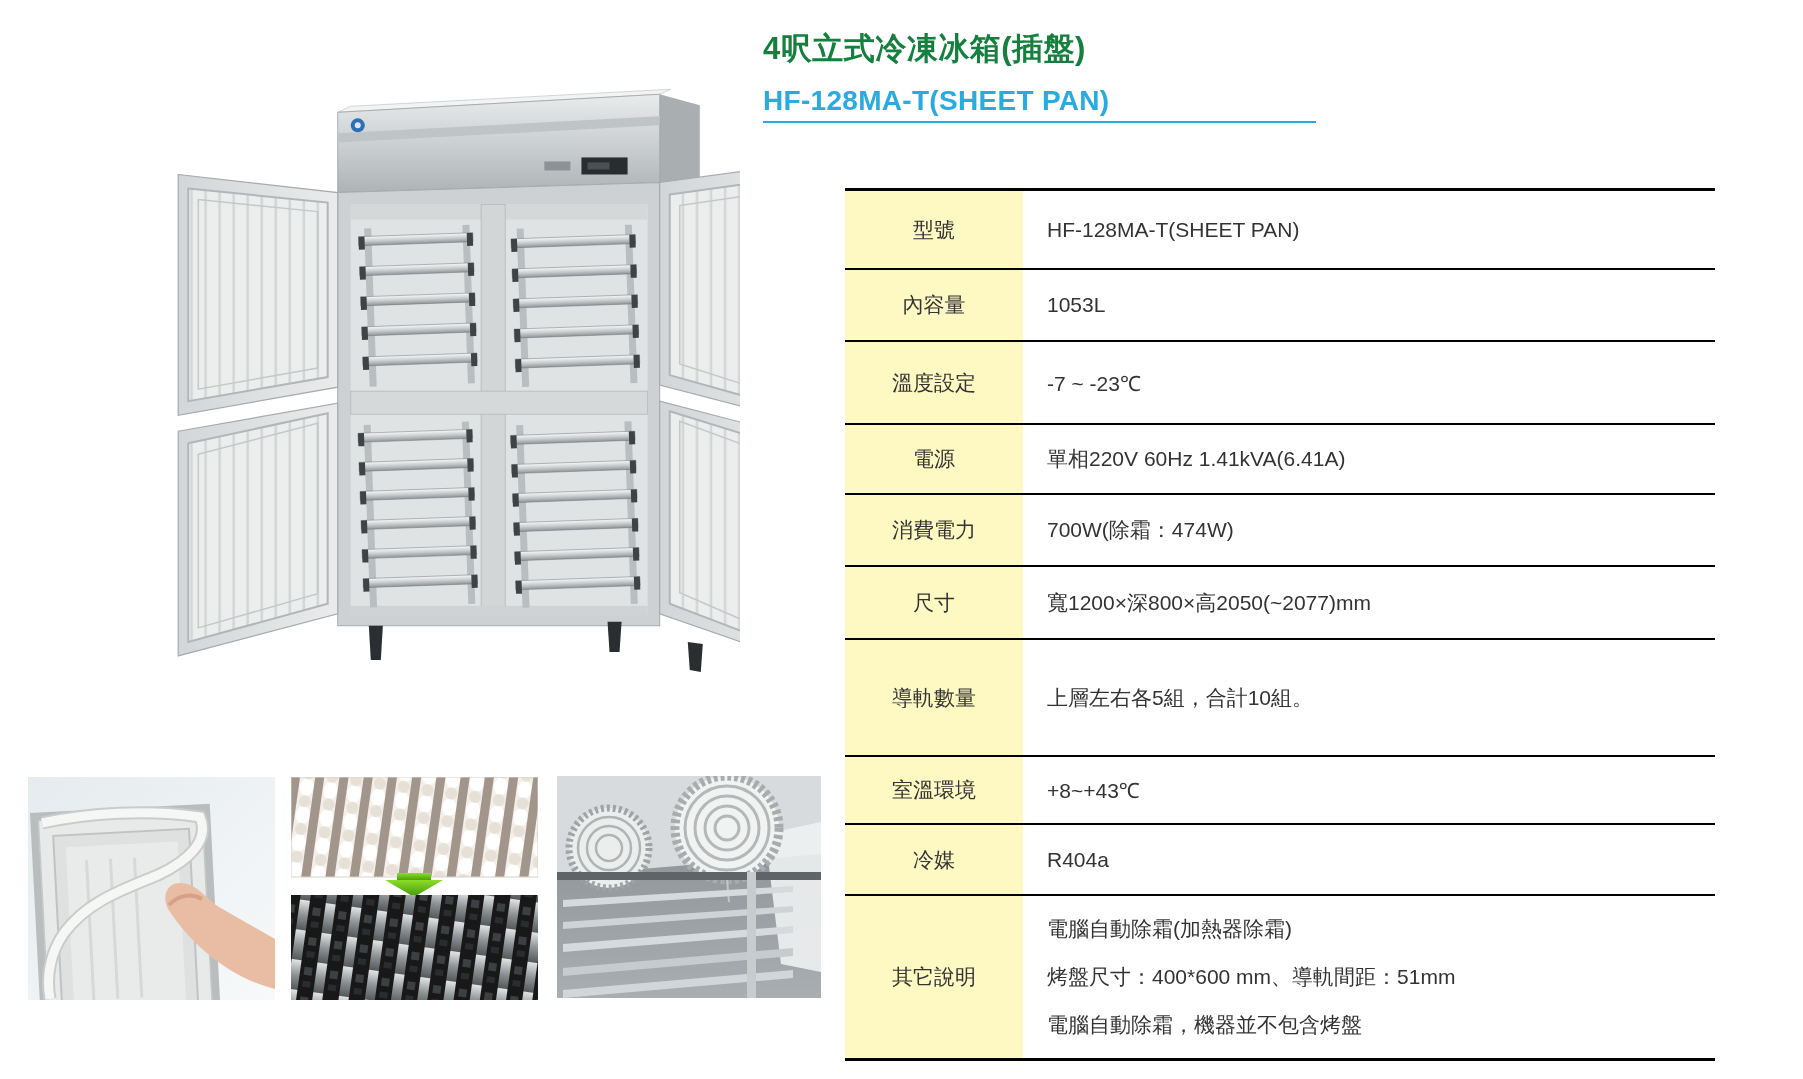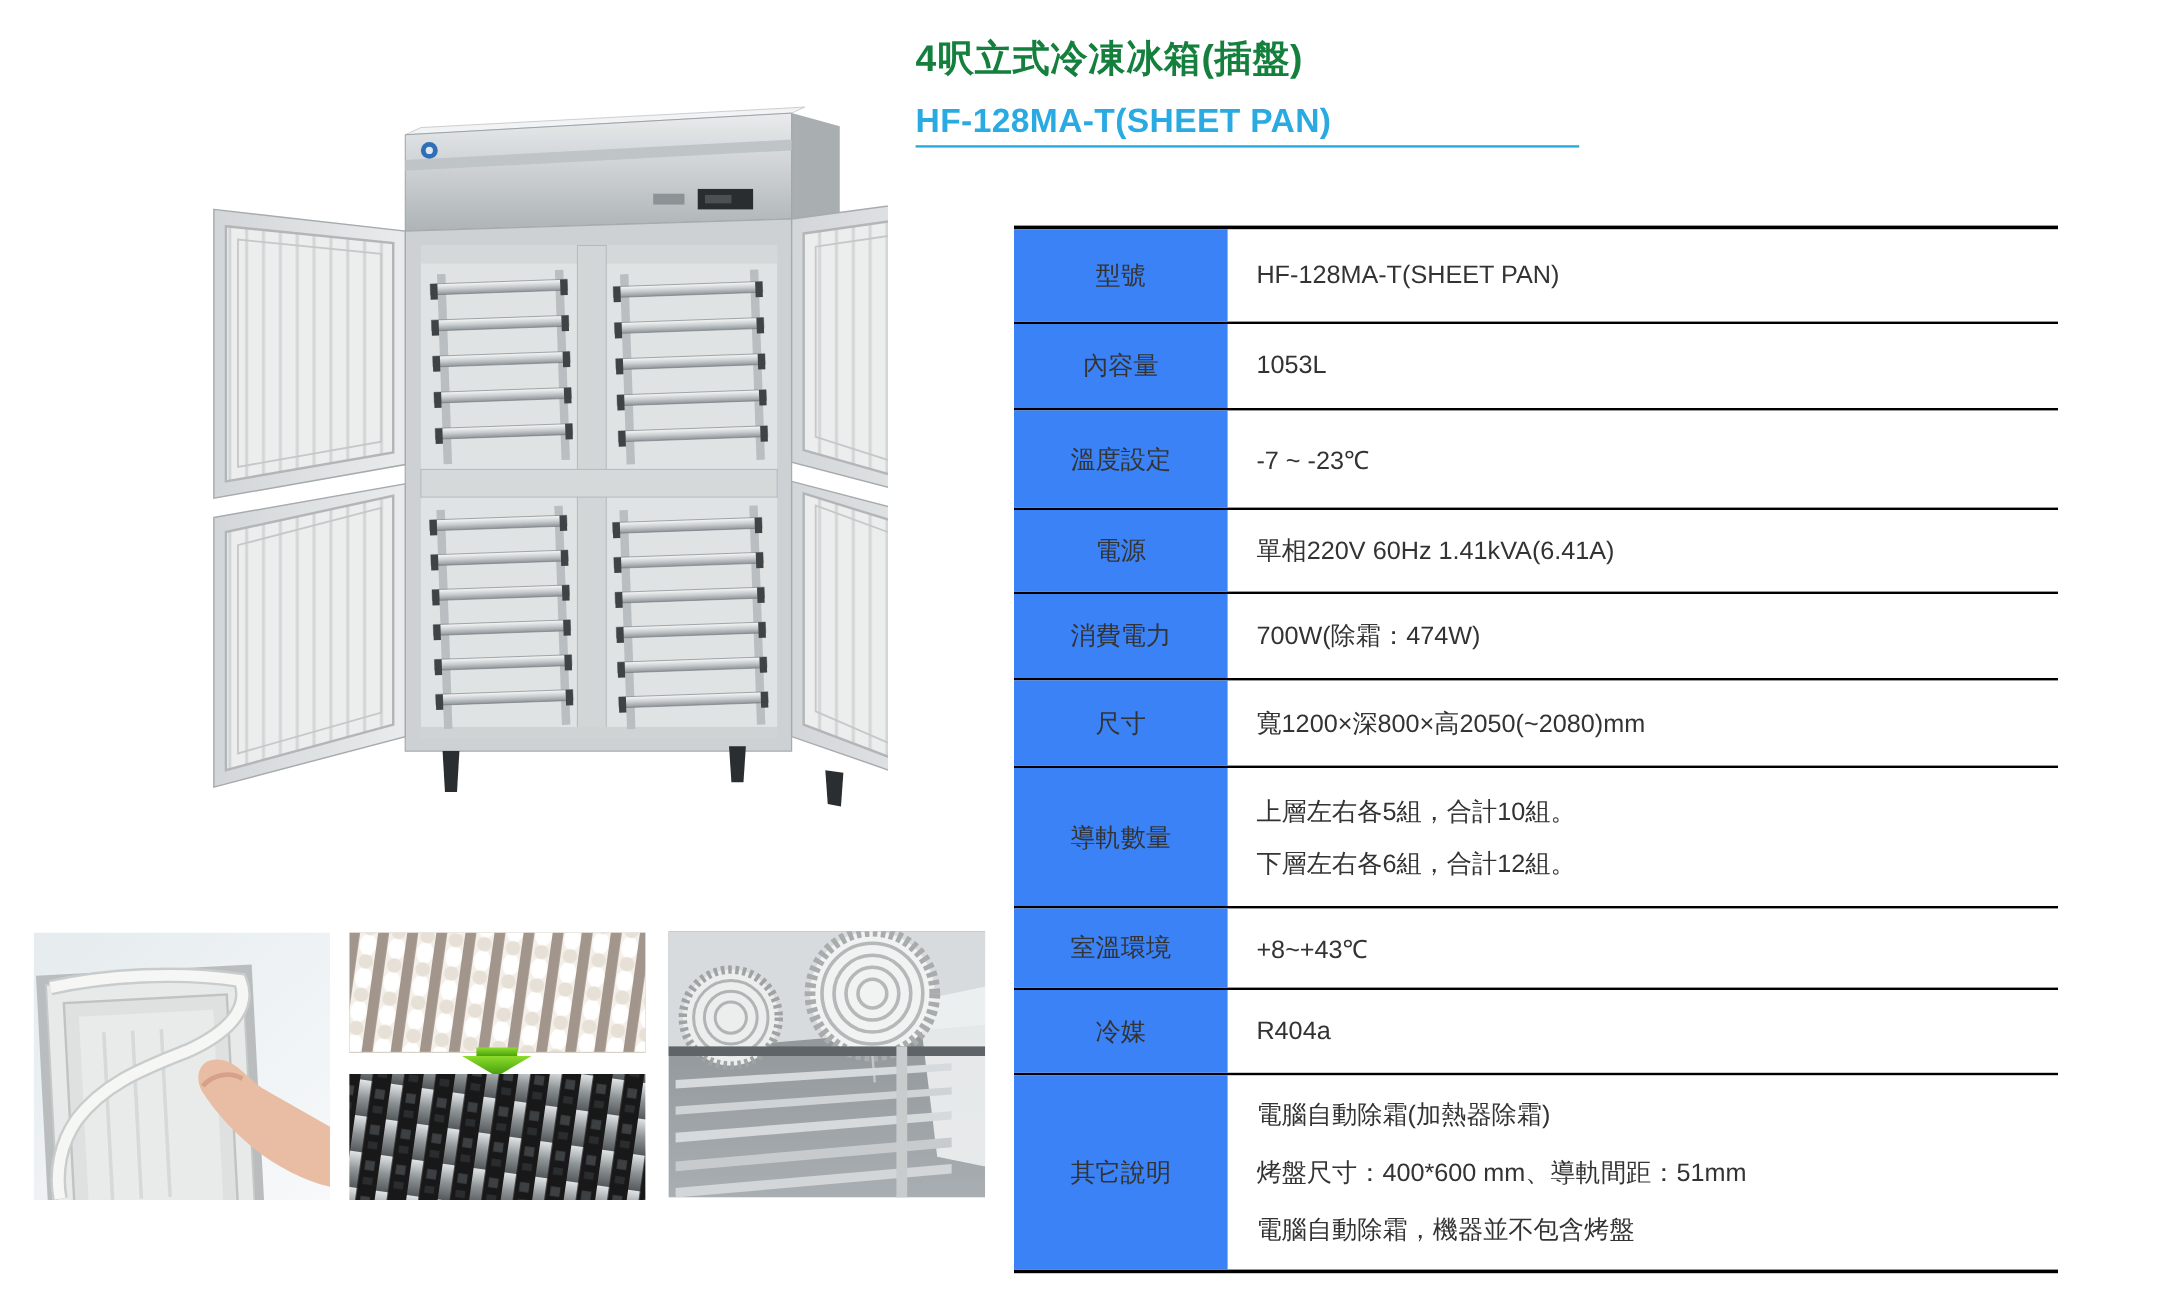--- a/index.html
+++ b/index.html
@@ -22,21 +22,21 @@
     position:absolute;left:763px;top:121px;width:553px;height:2px;background:#29ABE2;
   }
   
   .spec-table{
     position:absolute;left:845px;top:188px;width:870px;
     border-top:3px solid #000;border-bottom:3px solid #000;
   }
   .trow{display:flex;box-sizing:border-box;border-top:2px solid #000;}
   .trow:first-child{border-top:none;}
   .tlabel{
-    width:178px;background:#3b82f6;flex:none;
+    width:178px;background:#fef9c3;flex:none;
     display:flex;align-items:center;justify-content:center;
     font-size:21px;color:#333;
   }
   .tvalue{
     flex:1;display:flex;flex-direction:column;justify-content:center;
     padding-left:24px;font-size:21px;color:#333;gap:16px;
   }
   .tvalue.gap20{gap:20px;}
   .tvalue div{white-space:nowrap;}
   
@@ -336,28 +336,27 @@
   </div>
   <div class="trow" style="height:72px">
     <div class="tlabel">消費電力</div>
     <div class="tvalue">
         <div>700W(除霜：474W)</div>
       </div>
   </div>
   <div class="trow" style="height:73px">
     <div class="tlabel">尺寸</div>
     <div class="tvalue">
-        <div>寬1200×深800×高2050(~2080)mm</div>
+        <div>寬1200×深800×高2050(~2077)mm</div>
       </div>
   </div>
   <div class="trow" style="height:117px">
     <div class="tlabel">導軌數量</div>
     <div class="tvalue">
       <div>上層左右各5組，合計10組。</div>
-      <div>下層左右各6組，合計12組。</div>
     </div>
   </div>
   <div class="trow" style="height:68px">
     <div class="tlabel">室溫環境</div>
     <div class="tvalue">
         <div>+8~+43℃</div>
       </div>
   </div>
   <div class="trow" style="height:71px">
     <div class="tlabel">冷媒</div>

